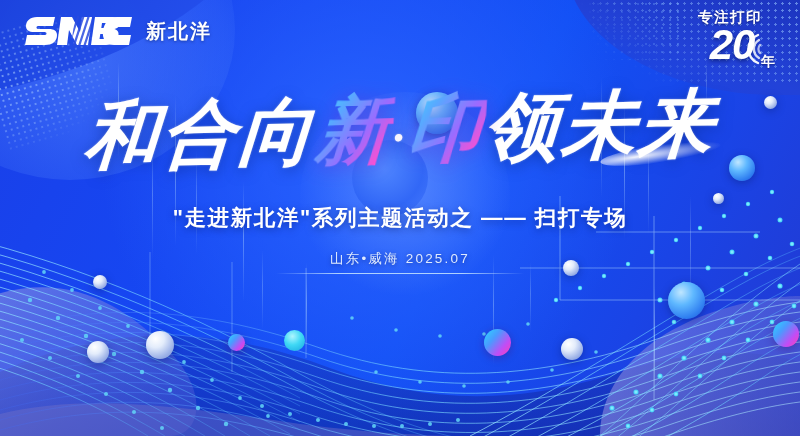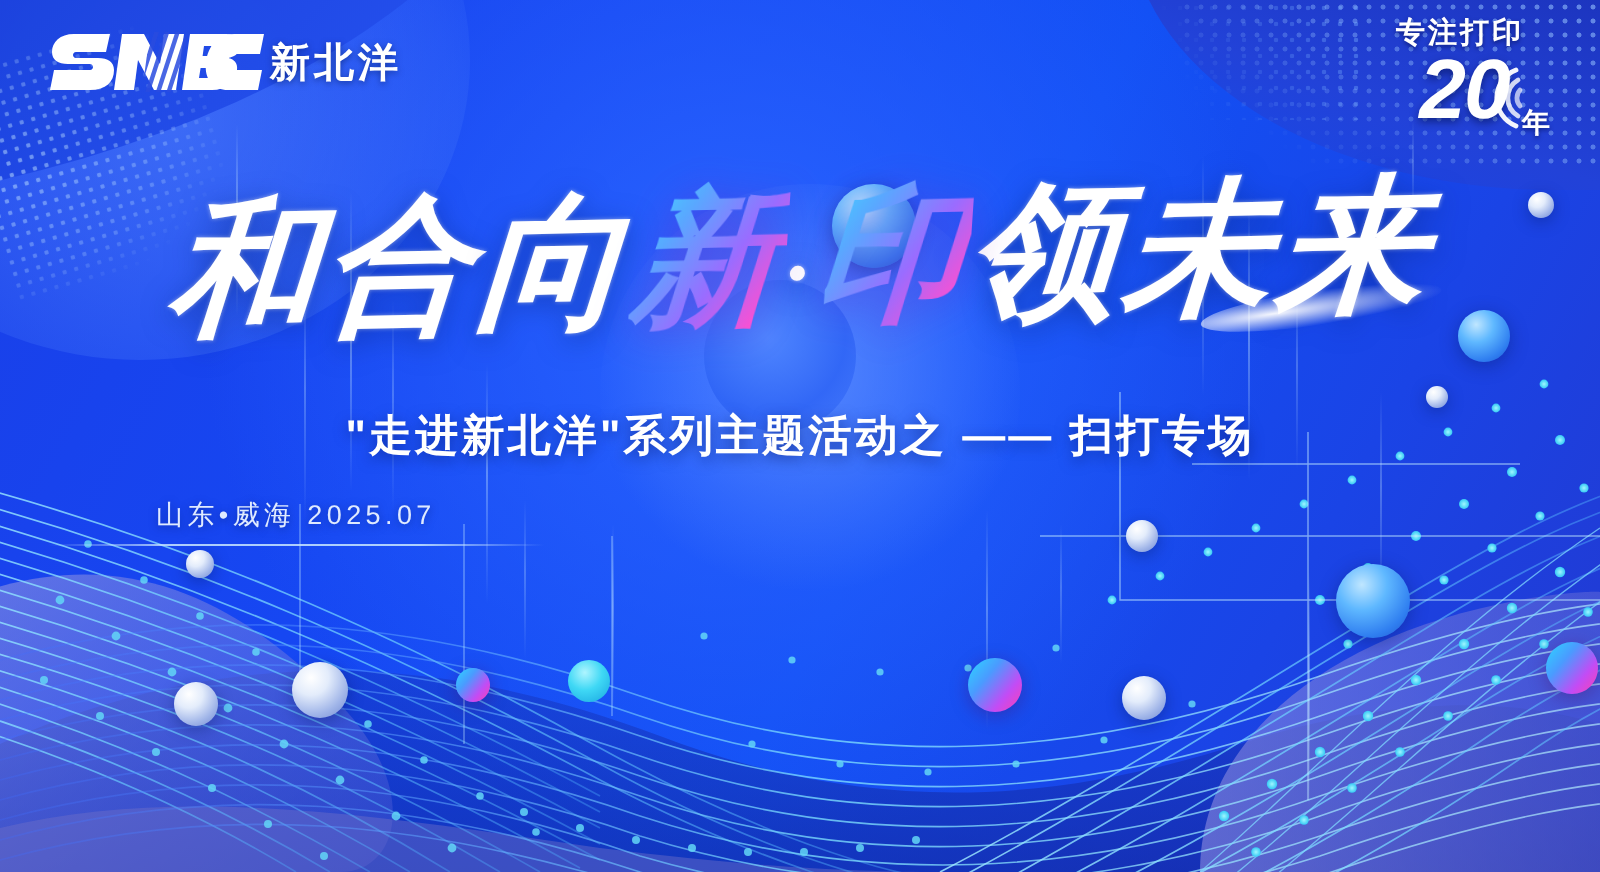--- a/index.html
+++ b/index.html
@@ -63,21 +63,21 @@
     position:absolute;left:300px;top:92px;width:210px;height:210px;border-radius:50%;
     background:radial-gradient(circle at 50% 45%, rgba(120,165,255,.55) 0%, rgba(90,140,255,.25) 48%, rgba(80,130,255,0) 70%);
   }
   .halo2{
     position:absolute;left:352px;top:140px;width:76px;height:76px;border-radius:50%;
     background:radial-gradient(circle at 42% 38%, #4f86ff 0%, #2d63f5 60%, rgba(45,99,245,.15) 100%);
     opacity:.85;
   }
 
   
-  .logo{position:absolute;left:25px;top:14px;display:flex;align-items:center;gap:2px;}
+  .logo{position:absolute;left:25px;top:14px;display:flex;align-items:center;gap:13px;}
   .logo-mark{display:block;}
   .logo-cn{
     color:#fff;font-size:20px;font-weight:700;letter-spacing:2px;
     text-shadow:0 1px 3px rgba(0,20,80,.5);
   }
 
   
   .badge30{position:absolute;right:18px;top:10px;width:104px;text-align:center;color:#fff;}
   .badge30 .b-top{
     font-size:14.5px;font-weight:700;letter-spacing:1.5px;line-height:1;
@@ -118,21 +118,21 @@
     position:absolute;right:-6px;bottom:2px;width:120px;height:18px;
     background:radial-gradient(ellipse at 30% 50%, rgba(255,255,255,.95) 0%, rgba(255,255,255,0) 72%);
     transform:rotate(-7deg);border-radius:50%;
   }
 
   .subtitle{
     position:absolute;left:0;right:0;top:203px;text-align:center;
     color:#ffffff;font-size:21.5px;font-weight:700;letter-spacing:1.6px;
     text-shadow:0 2px 7px rgba(8,30,120,.6);
   }
-  .meta-wrap{position:absolute;left:0;right:0;top:249px;text-align:left;padding-left:24px;}
+  .meta-wrap{position:absolute;left:0;right:0;top:249px;text-align:center;}
   .meta{
     display:inline-block;position:relative;padding:0 54px 6px;
     color:#dfeaff;font-size:13.5px;letter-spacing:2.2px;
     text-shadow:0 1px 4px rgba(8,30,120,.6);
   }
   .meta::after{
     content:"";position:absolute;left:0;right:0;bottom:0;height:1px;
     background:linear-gradient(to right,rgba(190,220,255,0) 0%,rgba(200,230,255,.85) 25%,rgba(200,230,255,.85) 75%,rgba(190,220,255,0) 100%);
   }
 

